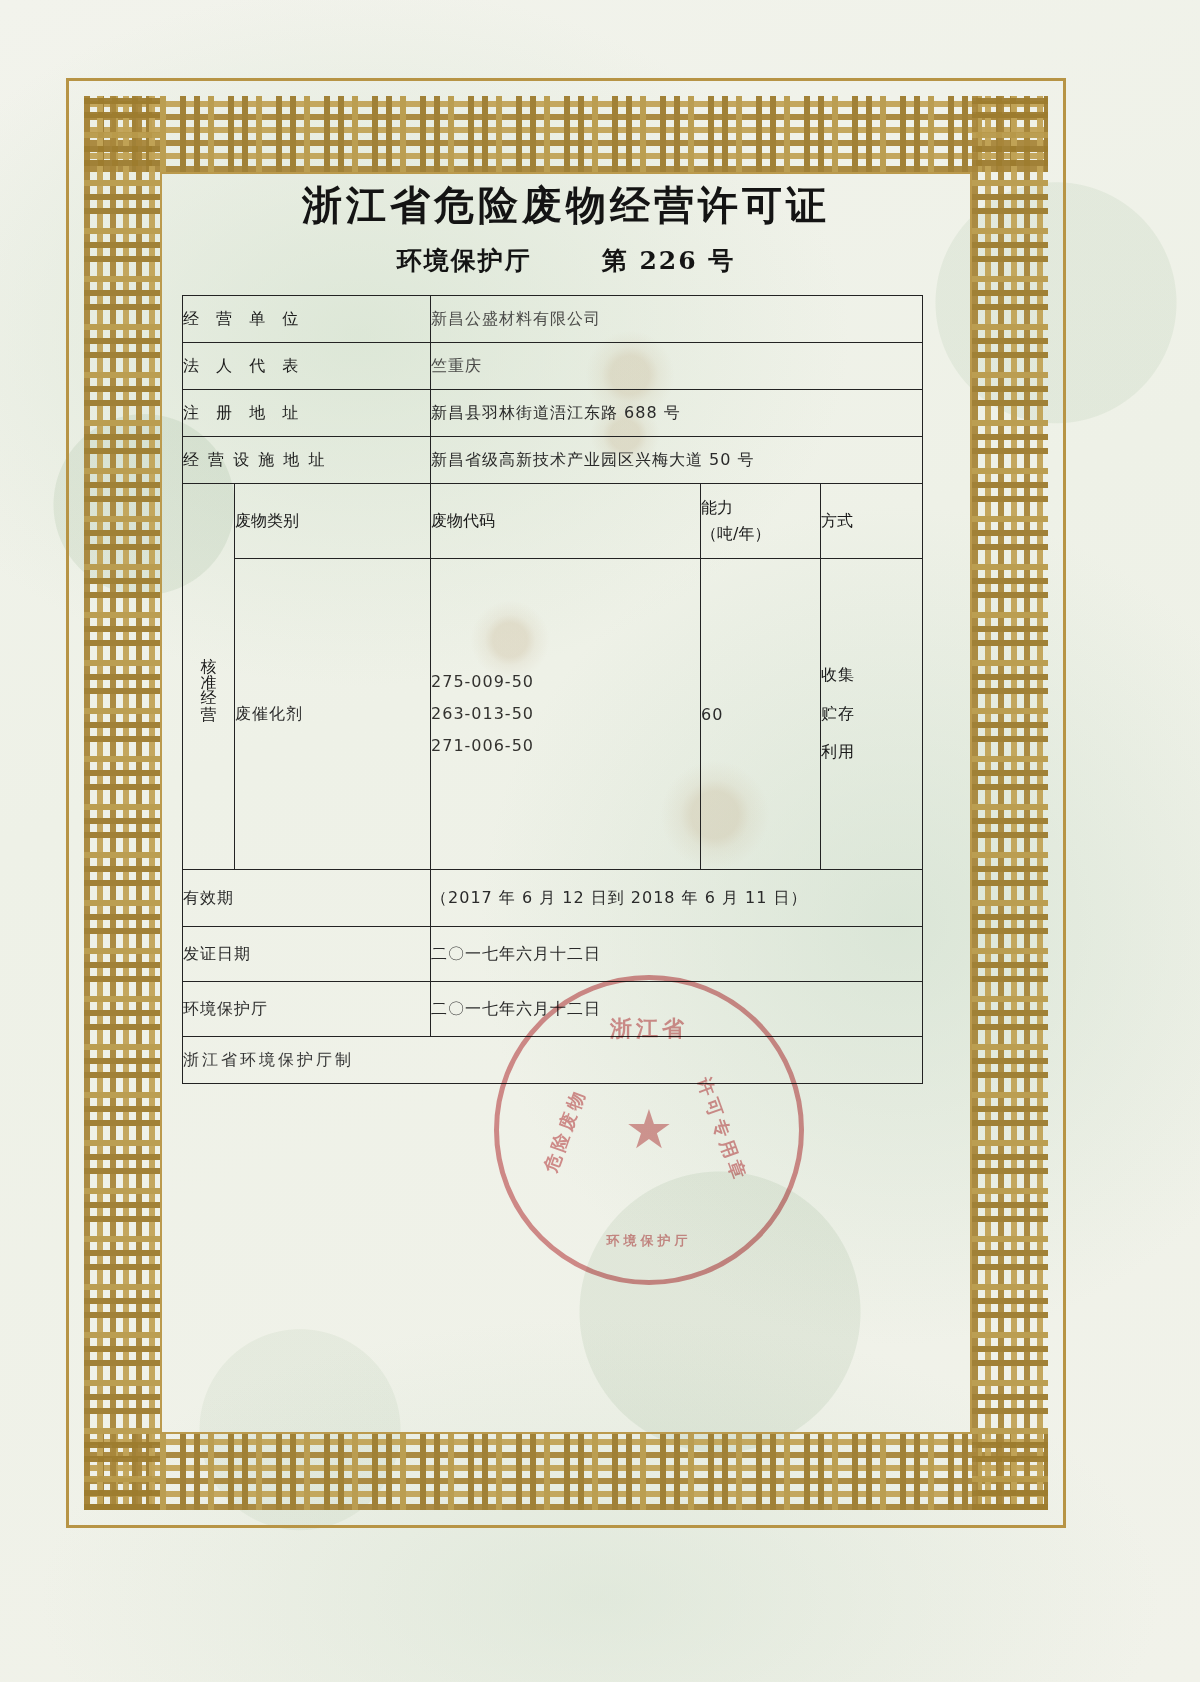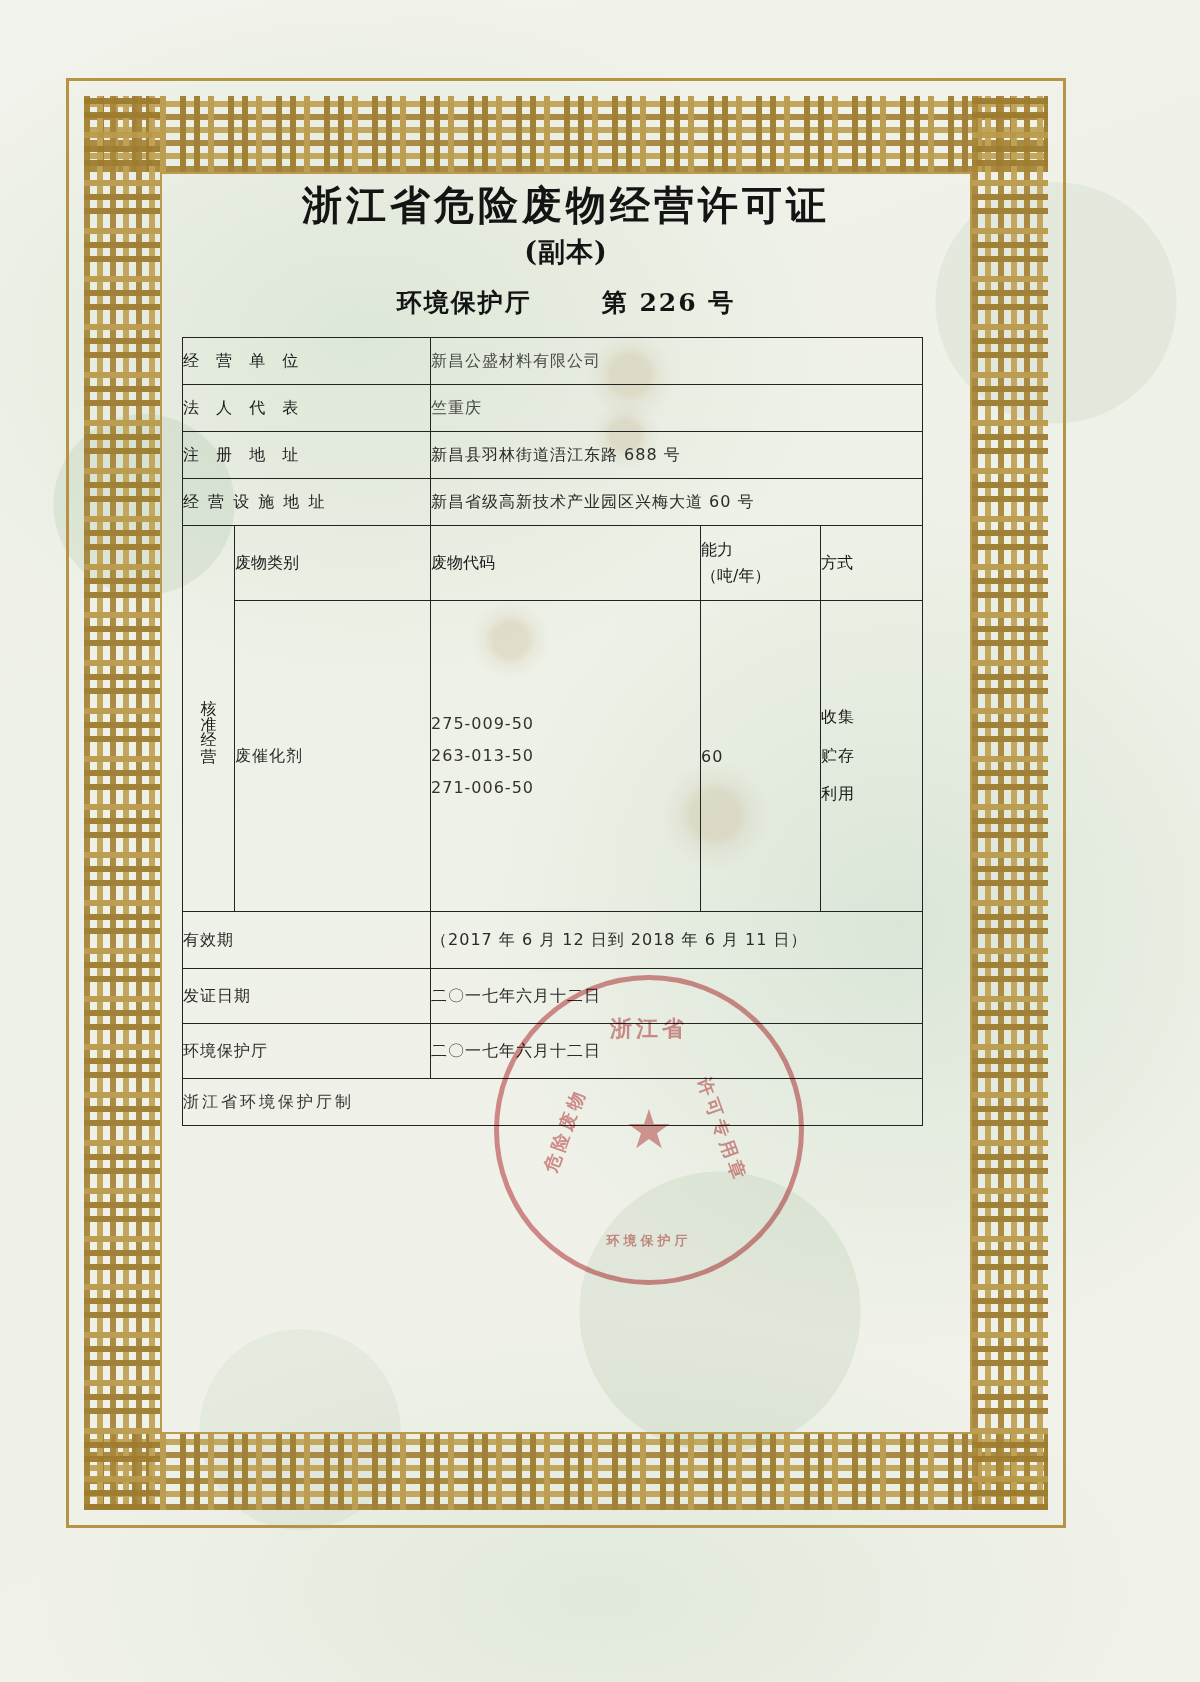--- a/index.html
+++ b/index.html
@@ -318,21 +318,20 @@
 
   <div class="watermark" id="wm-1"></div>
   <div class="watermark" id="wm-2"></div>
   <div class="watermark" id="wm-3"></div>
   <div class="watermark" id="wm-4"></div>
 
   <div id="content">
 
     <div id="title-block">
       <div id="doc-title">浙江省危险废物经营许可证</div>
-      <div id="doc-subtitle">(副本)</div>
       <div id="doc-number-row">
         <span>环境保护厅</span>
         <span>第 226 号</span>
       </div>
     </div>
 
     <table id="main-table">
       <colgroup>
         <col style="width:52px">
         <col style="width:196px">
@@ -348,21 +347,21 @@
         <tr>
           <td colspan="2" class="lbl">法 人 代 表</td>
           <td colspan="3" class="val val-faint">竺重庆</td>
         </tr>
         <tr>
           <td colspan="2" class="lbl">注 册 地 址</td>
           <td colspan="3" class="val">新昌县羽林街道浯江东路 688 号</td>
         </tr>
         <tr>
           <td colspan="2" class="lbl lbl-tight">经 营 设 施 地 址</td>
-          <td colspan="3" class="val">新昌省级高新技术产业园区兴梅大道 60 号</td>
+          <td colspan="3" class="val">新昌省级高新技术产业园区兴梅大道 50 号</td>
         </tr>
 
         <tr>
           <td id="approved-label-cell" rowspan="2">
             <div id="approved-label-inner">核准经营</div>
           </td>
           <td style="height:74px">废物类别</td>
           <td>废物代码</td>
           <td class="cap-head">
             <div>能力</div>

